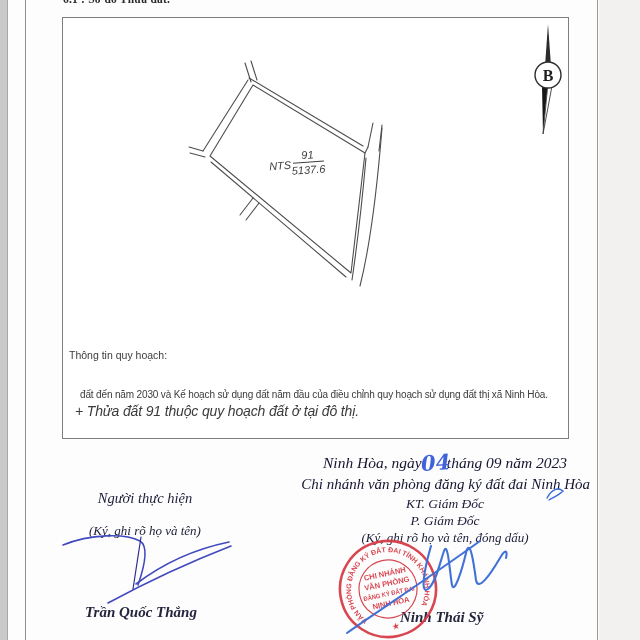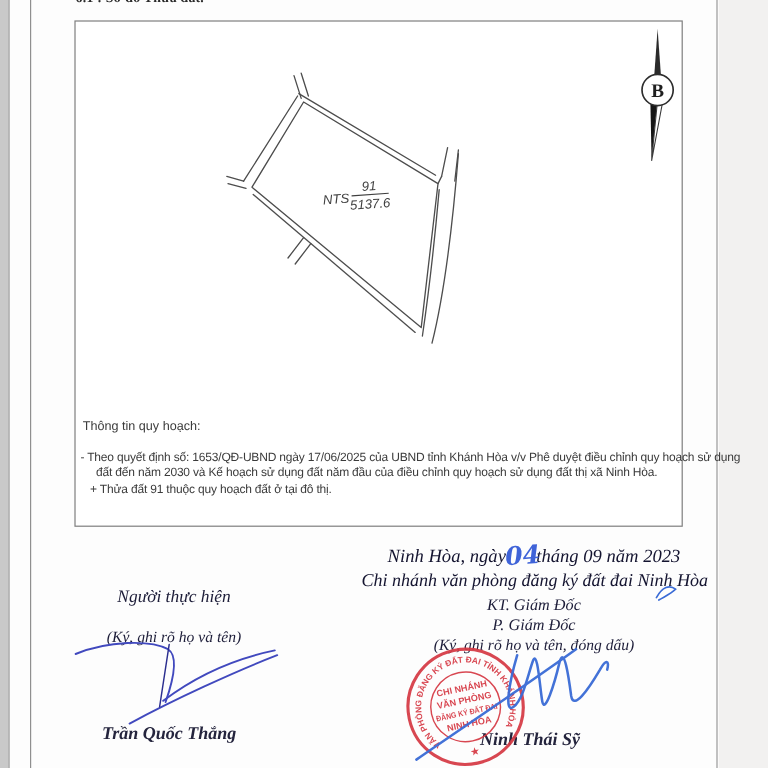--- a/index.html
+++ b/index.html
@@ -11,21 +11,21 @@
   .scanline.r{left:597px;background:#9a9a9a;}
   .edge-right{position:absolute;left:599px;top:0;width:41px;height:640px;background:#f2f1f0;}
   .sec-title{position:absolute;left:63px;top:-7px;font-size:11.5px;font-weight:600;color:#2a2a2a;letter-spacing:.2px;}
   .mapbox{position:absolute;left:62px;top:17px;width:505px;height:420px;border:1.5px solid #7e7e7e;background:#fff;}
   .sketch{position:absolute;left:0;top:0;}
   .north{position:absolute;left:463px;top:0px;}
   .plan{position:absolute;font-family:"Liberation Sans",sans-serif;color:#3b3b3b;white-space:nowrap;}
   .plan.h{left:6px;top:331px;font-size:10.5px;}
   .plan.l1{left:4px;top:358px;font-size:10px;letter-spacing:-0.15px;}
   .plan.l2{left:17px;top:371px;font-size:10px;letter-spacing:-0.15px;}
-  .plan.l3{left:12px;top:385px;font-size:10px;letter-spacing:-0.15px;}
+  .plan.l3{left:12px;top:385px;font-size:14px;letter-spacing:-0.15px;font-style:italic;}
   .sigR{position:absolute;left:300px;top:448px;width:290px;text-align:center;font-style:italic;}
   .dateline{font-size:15.5px;font-weight:500;color:#141430;}
   .day{display:inline-block;color:#3f63d8;font-size:21px;font-weight:600;transform:rotate(-4deg);
        margin:0 -3px 0 -1px;position:relative;top:2px;font-family:"DejaVu Serif",serif;}
   .office{font-size:15px;color:#141430;margin-top:3px;text-align:right;}
   .title1{font-size:13.5px;margin-top:3px;color:#1c1c38;}
   .title2{font-size:13.5px;margin-top:1px;color:#1c1c38;}
   .noteR{font-size:13px;margin-top:1px;color:#1c1c38;}
   .sigL{position:absolute;left:58px;top:490px;width:174px;text-align:center;font-style:italic;color:#1c1c38;}
   .role{font-size:14.5px;}
@@ -77,21 +77,20 @@
 
     <svg class="north" width="44" height="124" viewBox="0 0 44 124">
       <polygon points="22,6 25,48 19,48" fill="#2b2b2b"></polygon>
       <polygon points="16,68 21.5,70 17,116" fill="#161616"></polygon>
       <polygon points="21.5,70 26,68 17,116" fill="#ffffff" stroke="#3c3c3c" stroke-width="0.9"></polygon>
       <circle cx="22" cy="57" r="13" fill="#ffffff" stroke="#2e2e2e" stroke-width="1.4"></circle>
       <text x="22" y="63" text-anchor="middle" font-family="Liberation Serif, serif" font-size="16" font-weight="700" fill="#1f1f1f">B</text>
     </svg>
 
     <div class="plan h">Thông tin quy hoạch:</div>
-    <div class="plan l1">- Theo quyết định số: 1653/QĐ-UBND ngày 17/06/2025 của UBND tỉnh Khánh Hòa v/v Phê duyệt điều chỉnh quy hoạch sử dụng</div>
     <div class="plan l2">đất đến năm 2030 và Kế hoạch sử dụng đất năm đầu của điều chỉnh quy hoạch sử dụng đất thị xã Ninh Hòa.</div>
     <div class="plan l3">+ Thửa đất 91 thuộc quy hoạch đất ở tại đô thị.</div>
   </div>
 
   <div class="sigR">
     <div class="dateline">
       <span>Ninh Hòa, ngày</span><span class="day">04</span><span>tháng 09 năm 2023</span>
     </div>
     <div class="office">Chi nhánh văn phòng đăng ký đất đai Ninh Hòa</div>
     <div class="title1">KT. Giám Đốc</div>

